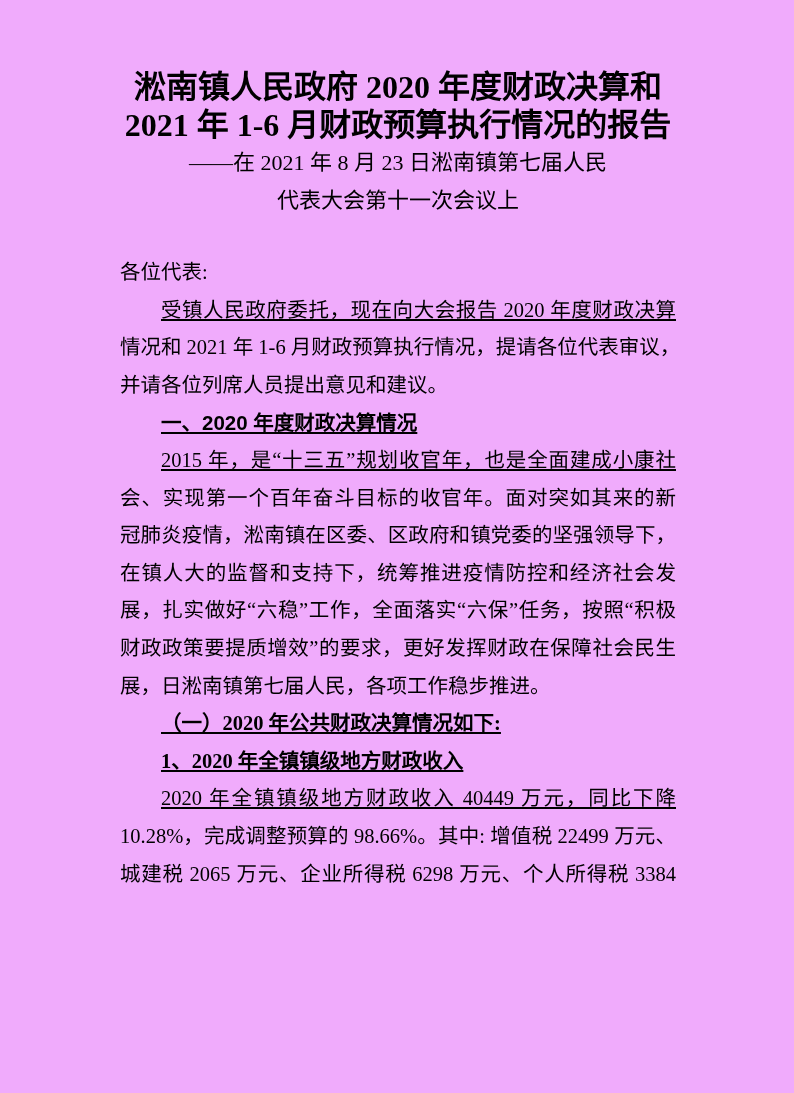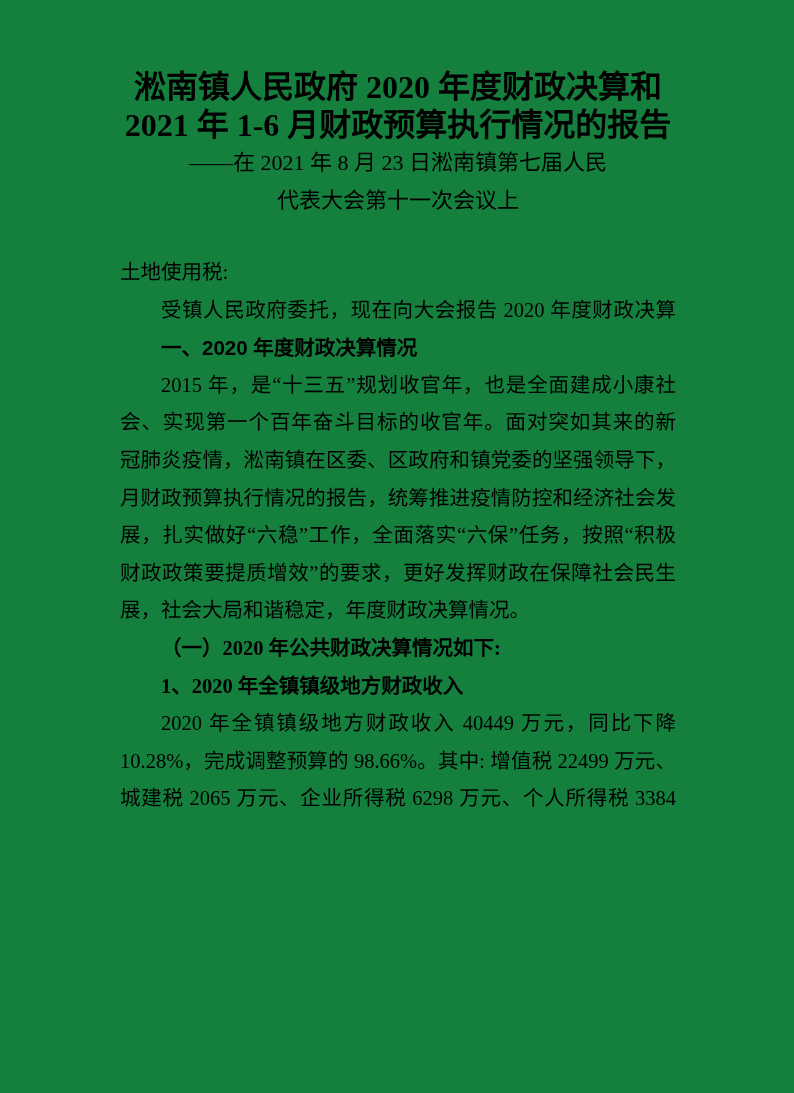--- a/index.html
+++ b/index.html
@@ -12,21 +12,21 @@
     background: #ffffff;
     color: #000000;
     overflow: hidden;
     font-family: "Liberation Serif", "DejaVu Serif", serif;
   }
   .page {
     box-sizing: border-box;
     width: 794px;
     height: 1093px;
     padding: 68px 118px 0 120px;
-    background: #15803d;
+    background: #f0abfc;
   }
   .title {
     font-size: 32px;
     font-weight: bold;
     line-height: 38px;
     text-align: center;
     font-family: "Liberation Serif", "DejaVu Serif", serif;
   }
   .subtitle {
     font-size: 22px;
@@ -44,20 +44,21 @@
     white-space: nowrap;
     overflow: visible;
   }
   .fill {
     text-align: justify;
     text-align-last: justify;
     text-justify: inter-character;
   }
   .indent {
     text-indent: 2em;
+    text-decoration: underline;
   }
   .h-sans {
     font-family: "Liberation Sans", "DejaVu Sans", sans-serif;
     font-weight: bold;
   }
   .h-bold {
     font-weight: bold;
   }
 </style>
 </head>
@@ -69,30 +70,32 @@
     <div class="title-line">淞南镇人民政府 2020 年度财政决算和</div>
     <div class="title-line">2021 年 1-6 月财政预算执行情况的报告</div>
   </div>
 
   <div class="subtitle">
     <div class="subtitle-line">——在 2021 年 8 月 23 日淞南镇第七届人民</div>
     <div class="subtitle-line">代表大会第十一次会议上</div>
   </div>
 
   <div class="doc-body">
-    <div class="line">土地使用税:</div>
+    <div class="line">各位代表:</div>
     <div class="line indent fill">受镇人民政府委托，现在向大会报告 2020 年度财政决算</div>
+    <div class="line fill">情况和 2021 年 1-6 月财政预算执行情况，提请各位代表审议，</div>
+    <div class="line">并请各位列席人员提出意见和建议。</div>
     <div class="line indent h-sans">一、2020 年度财政决算情况</div>
     <div class="line indent fill">2015 年，是“十三五”规划收官年，也是全面建成小康社</div>
     <div class="line fill">会、实现第一个百年奋斗目标的收官年。面对突如其来的新</div>
     <div class="line fill">冠肺炎疫情，淞南镇在区委、区政府和镇党委的坚强领导下，</div>
-    <div class="line fill">月财政预算执行情况的报告，统筹推进疫情防控和经济社会发</div>
+    <div class="line fill">在镇人大的监督和支持下，统筹推进疫情防控和经济社会发</div>
     <div class="line fill">展，扎实做好“六稳”工作，全面落实“六保”任务，按照“积极</div>
     <div class="line fill">财政政策要提质增效”的要求，更好发挥财政在保障社会民生</div>
-    <div class="line">展，社会大局和谐稳定，年度财政决算情况。</div>
+    <div class="line">展，日淞南镇第七届人民，各项工作稳步推进。</div>
     <div class="line indent h-bold">（一）2020 年公共财政决算情况如下:</div>
     <div class="line indent h-bold">1、2020 年全镇镇级地方财政收入</div>
     <div class="line indent fill">2020 年全镇镇级地方财政收入 40449 万元，同比下降</div>
     <div class="line fill">10.28%，完成调整预算的 98.66%。其中: 增值税 22499 万元、</div>
     <div class="line fill">城建税 2065 万元、企业所得税 6298 万元、个人所得税 3384</div>
   </div>
 
 </div>
 
 </body></html>

